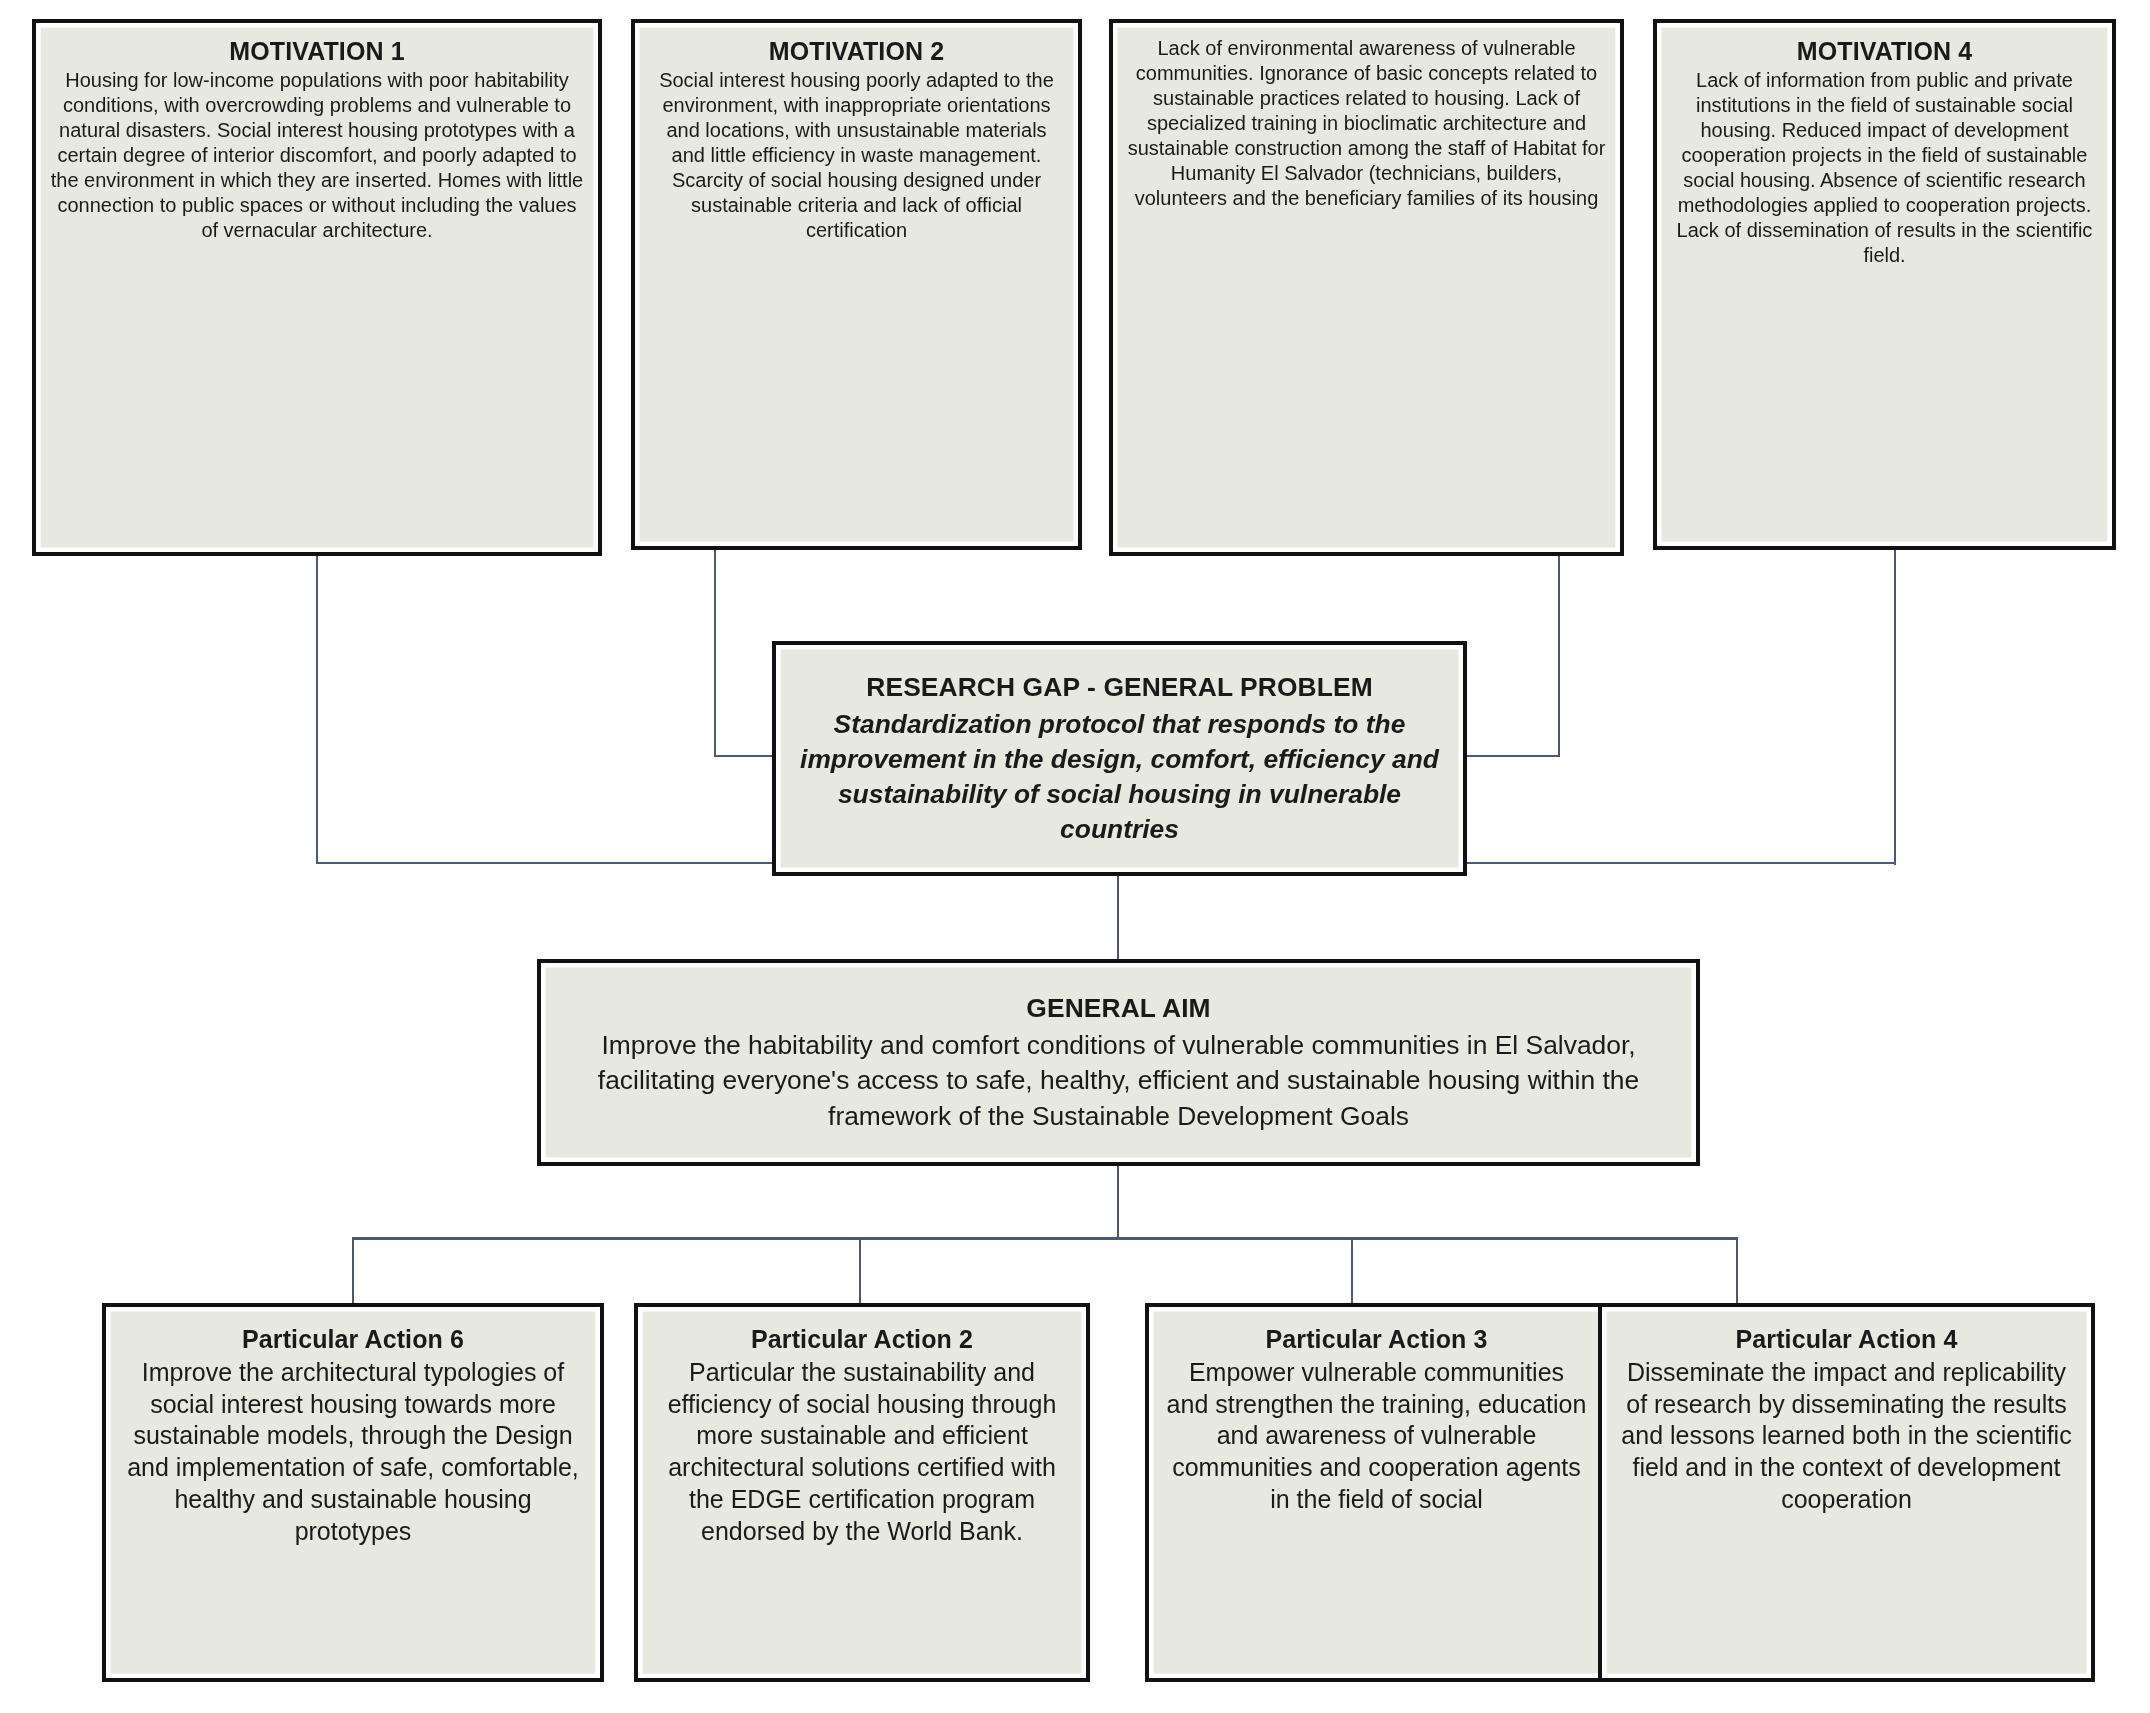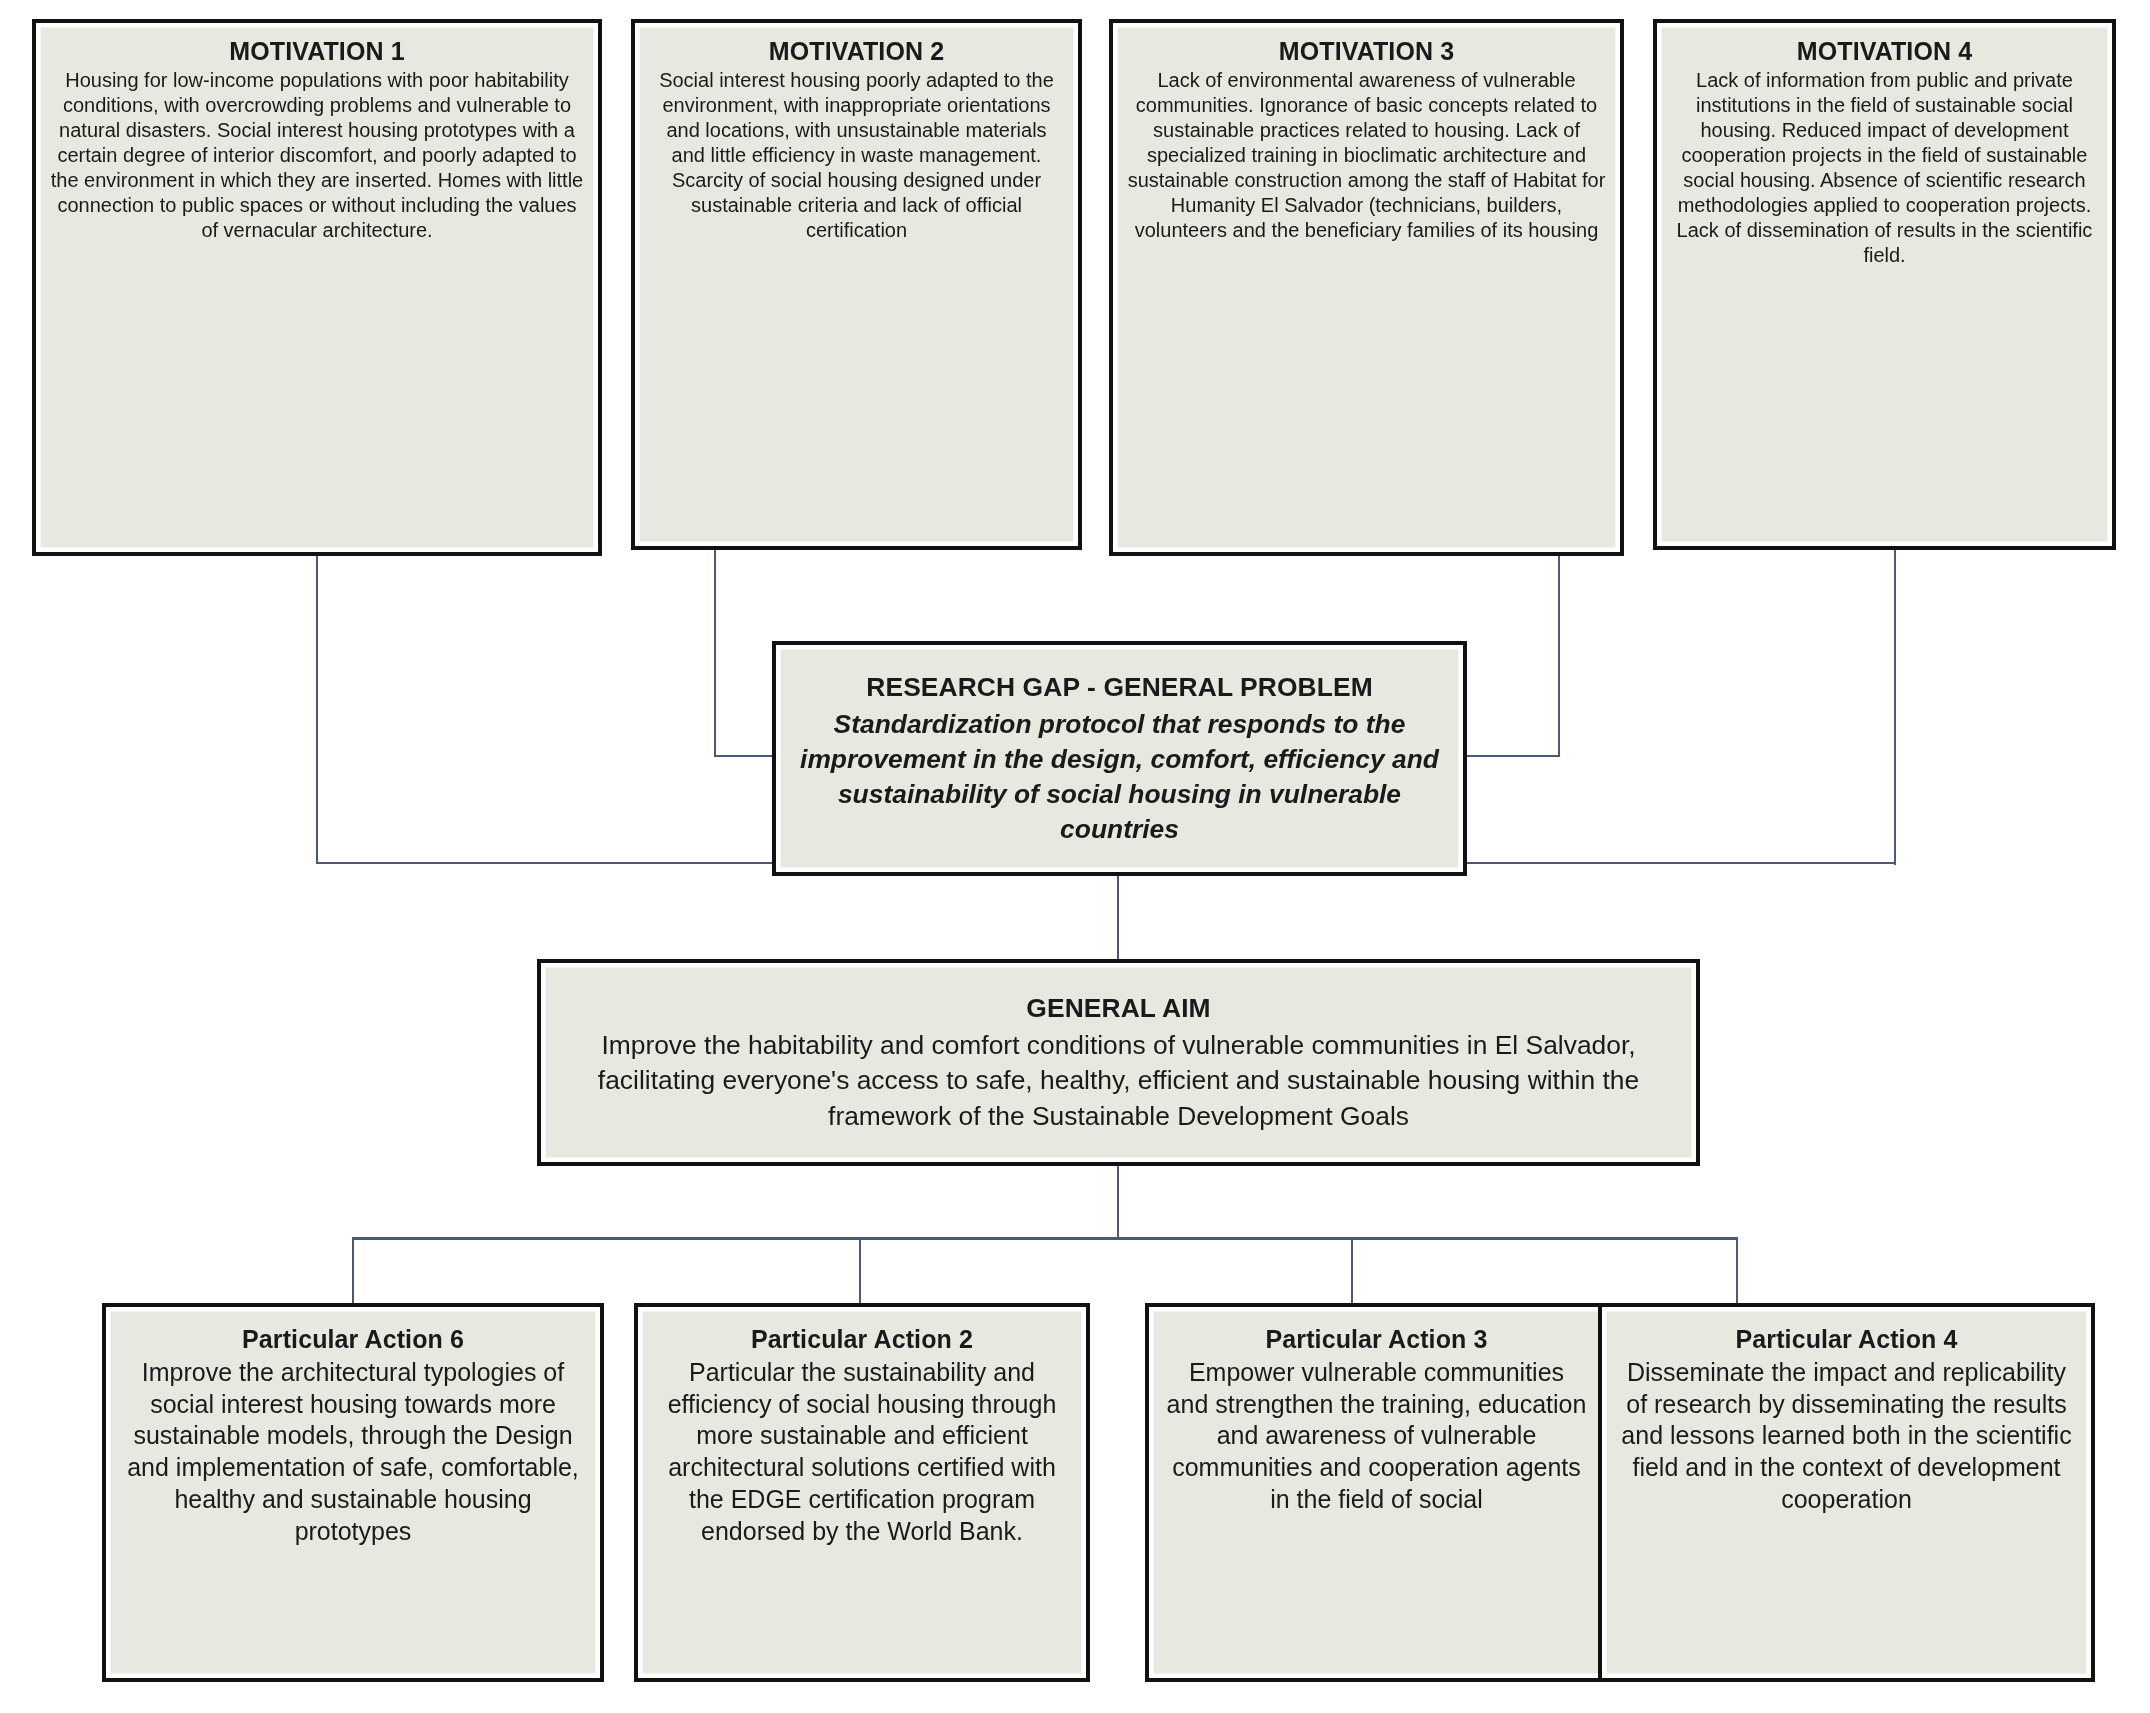--- a/index.html
+++ b/index.html
@@ -88,21 +88,20 @@
     <div class="ttl">MOTIVATION 1</div>
     <div class="body">Housing for low-income populations with poor habitability conditions, with overcrowding problems and vulnerable to natural disasters. Social interest housing prototypes with a certain degree of interior discomfort, and poorly adapted to the environment in which they are inserted. Homes with little connection to public spaces or without including the values of vernacular architecture.</div>
   </div>
 
   <div class="node mot" style="left:631px;top:18.5px;width:451px;height:531px;">
     <div class="ttl">MOTIVATION 2</div>
     <div class="body">Social interest housing poorly adapted to the environment, with inappropriate orientations and locations, with unsustainable materials and little efficiency in waste management. Scarcity of social housing designed under sustainable criteria and lack of official certification</div>
   </div>
 
   <div class="node mot" style="left:1109px;top:18.5px;width:515px;height:537px;">
-    <div class="ttl">MOTIVATION 3</div>
     <div class="body">Lack of environmental awareness of vulnerable communities. Ignorance of basic concepts related to sustainable practices related to housing. Lack of specialized training in bioclimatic architecture and sustainable construction among the staff of Habitat for Humanity El Salvador (technicians, builders, volunteers and the beneficiary families of its housing</div>
   </div>
 
   <div class="node mot" style="left:1653px;top:18.5px;width:463px;height:531px;">
     <div class="ttl">MOTIVATION 4</div>
     <div class="body">Lack of information from public and private institutions  in the field of sustainable social housing. Reduced impact of development cooperation projects in the field of sustainable social housing. Absence of scientific research methodologies applied to cooperation projects. Lack of dissemination of results in the scientific field.</div>
   </div>
 
   <div class="node gap" style="left:772px;top:641px;width:695px;height:235px;">
     <div class="ttl">RESEARCH GAP - GENERAL PROBLEM</div>

